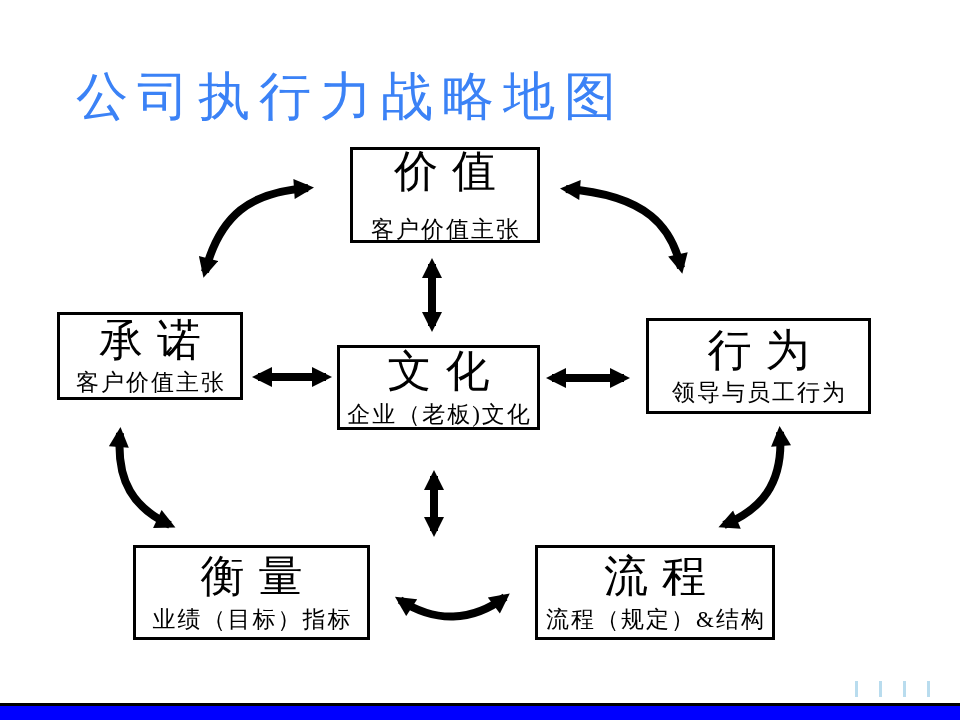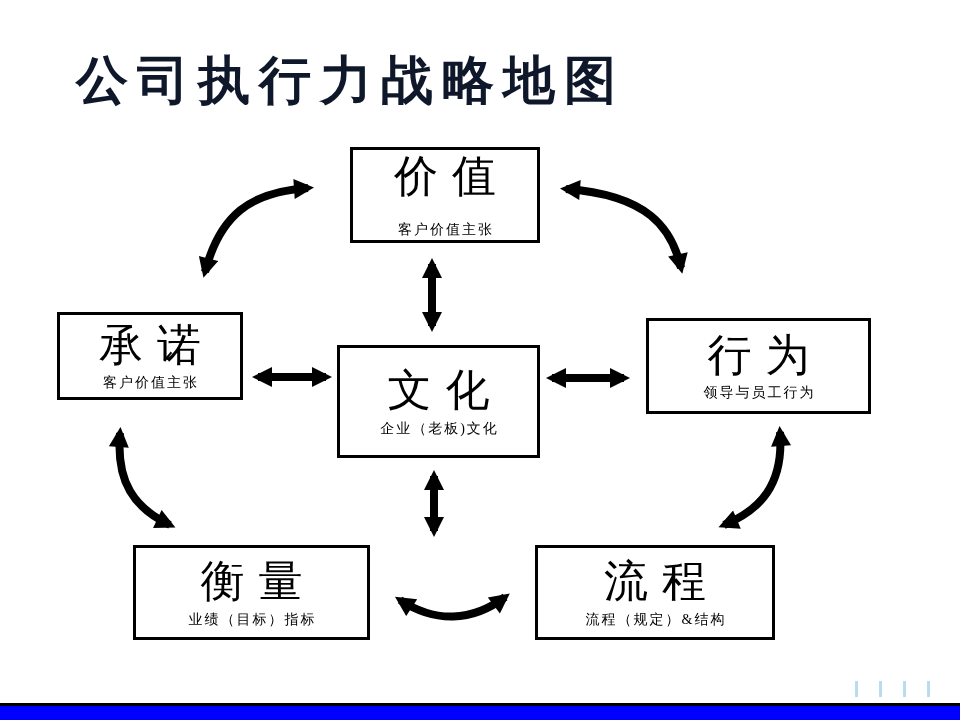--- a/index.html
+++ b/index.html
@@ -5,45 +5,45 @@
   html, body { margin: 0; padding: 0; }
   body {
     width: 960px; height: 720px;
     background: #ffffff;
     overflow: hidden;
     font-family: "Liberation Serif", "DejaVu Serif", serif;
   }
   .slide { position: relative; width: 960px; height: 720px; background: #ffffff; }
 
   .slide-title {
-    position: absolute; left: 76px; top: 46px;
-    font-size: 52px; font-weight: bold; color: #0f172a;
+    position: absolute; left: 76px; top: 62px;
+    font-size: 52px; font-weight: normal; color: #3b82f6;
     letter-spacing: 9px; white-space: nowrap;
   }
 
   .node {
     position: absolute; box-sizing: border-box;
     border: 3px solid #000; background: #fff;
     display: flex; flex-direction: column;
     align-items: center; justify-content: center;
     text-align: center; color: #000;
   }
   .node-title {
     font-size: 44px; line-height: 1.1;
     letter-spacing: 14px; padding-left: 14px;
     white-space: nowrap;
   }
   .node-sub {
-    font-size: 14px; line-height: 1.1; margin-top: 5px;
+    font-size: 23px; line-height: 1.1; margin-top: 5px;
     letter-spacing: 2px; padding-left: 2px;
     white-space: nowrap;
   }
 
   #node-value      { left: 350px; top: 147px; width: 190px; height: 96px; gap: 16px; }
-  #node-culture    { left: 337px; top: 345px; width: 203px; height: 113px; }
+  #node-culture    { left: 337px; top: 345px; width: 203px; height: 85px; }
   #node-commitment { left:  57px; top: 312px; width: 186px; height: 88px; }
   #node-behavior   { left: 630px; top: 318px; width: 225px; height: 96px; margin-left: 16px; }
   #node-measure    { left: 133px; top: 545px; width: 237px; height: 95px; }
   #node-process    { left: 535px; top: 545px; width: 240px; height: 95px; }
 
   .arrow-layer { position: absolute; left: 0; top: 0; width: 960px; height: 720px; pointer-events: none; }
   .arrow { fill: none; stroke: #000; stroke-width: 8; }
 
   .footer-tick {
     position: absolute; top: 681px; width: 3px; height: 16px;

